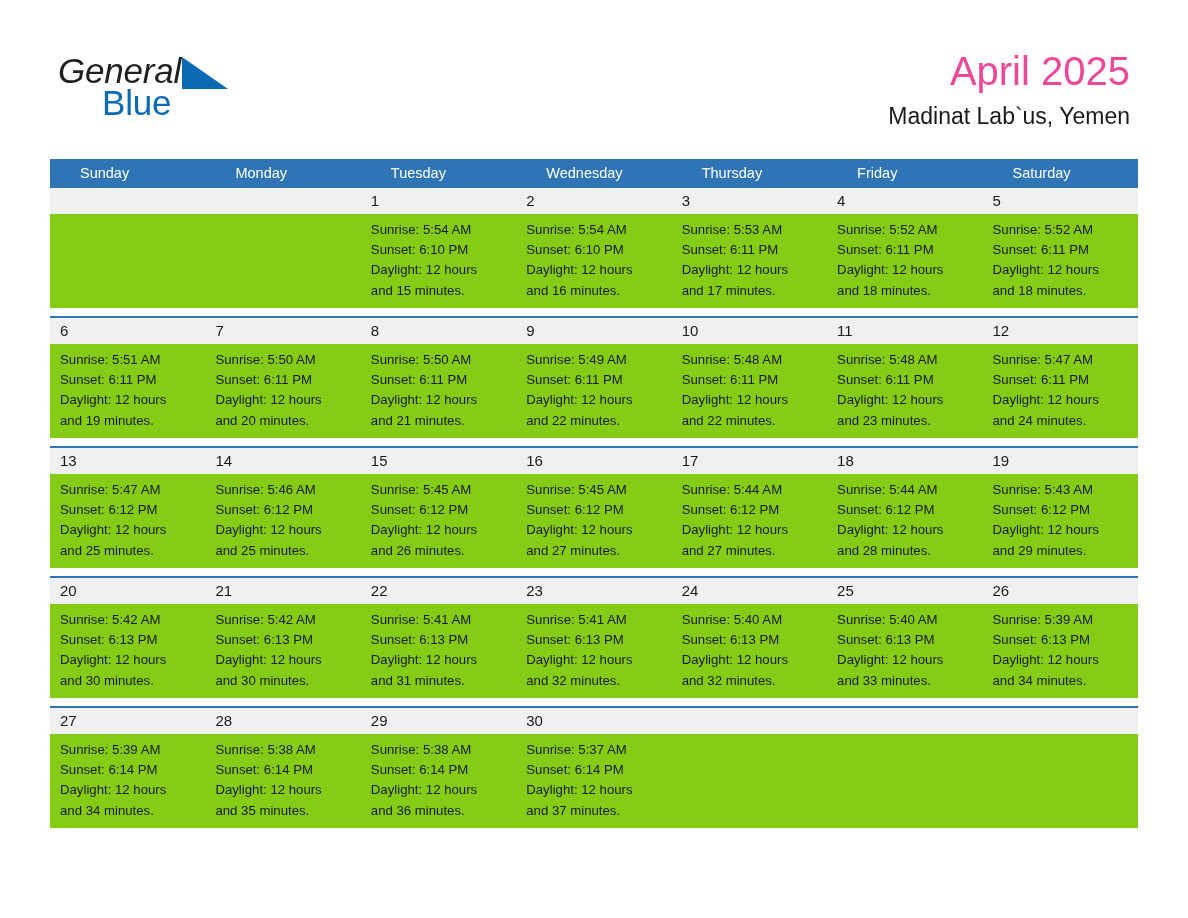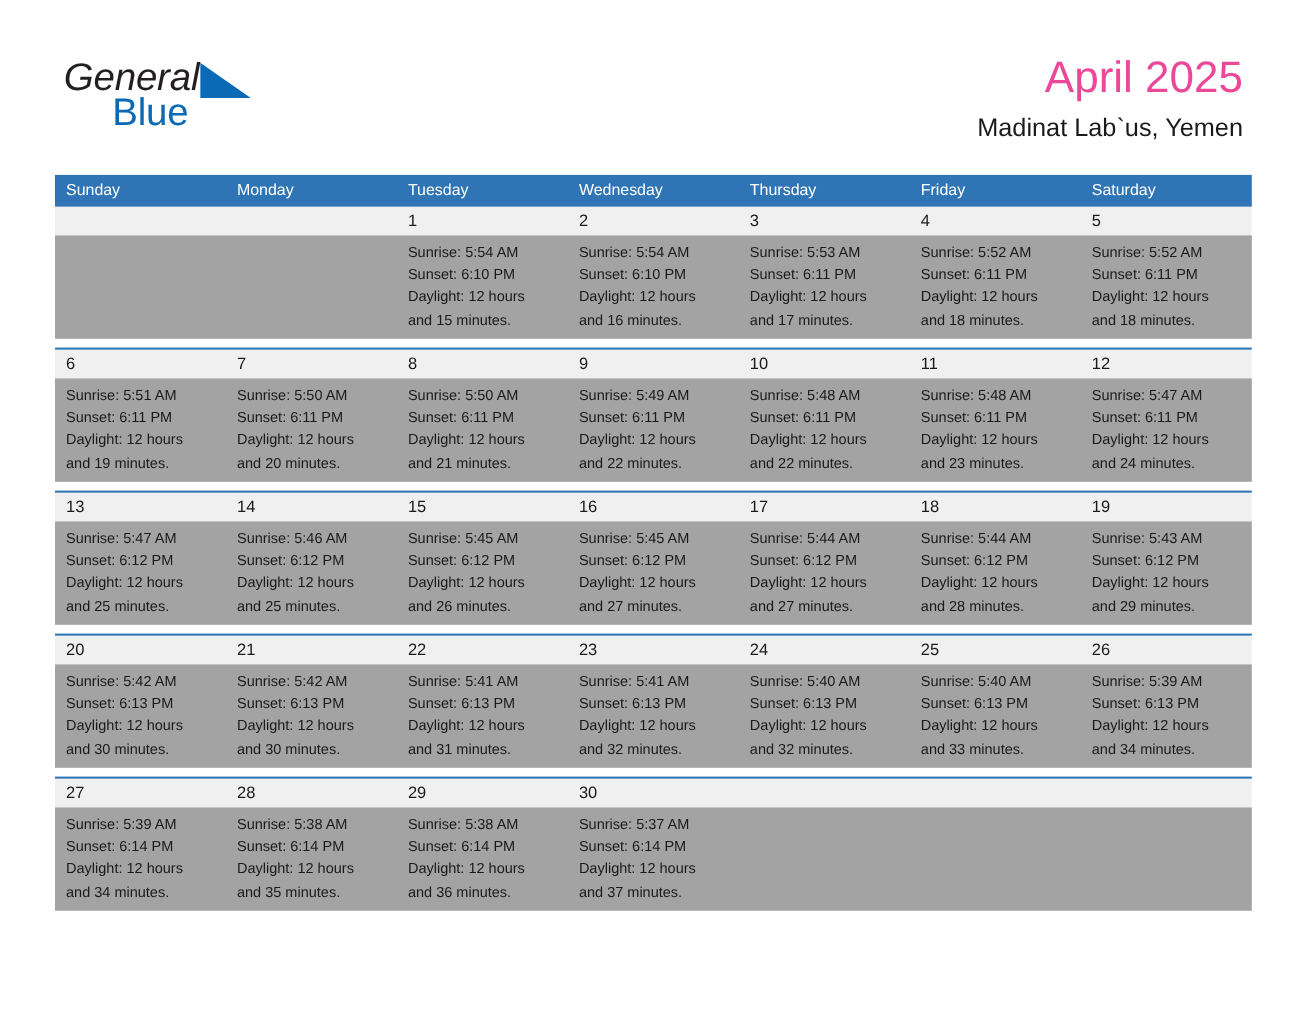--- a/index.html
+++ b/index.html
@@ -104,20 +104,21 @@
   }
   .cal-head .hcell {
     flex: 1 1 0;
     color: #ffffff;
     font-size: 14.5px;
     line-height: 29px;
     padding-left: 10px;
     box-sizing: border-box;
     overflow: hidden;
     white-space: nowrap;
+    margin-left: 20px;
   }
 
   .week {
     width: 100%;
   }
   .week + .week {
     margin-top: 8px;
   }
   .week.sep {
     border-top: 2px solid #2f75b5;
@@ -132,21 +133,21 @@
     font-size: 15px;
     line-height: 26px;
     padding-left: 10px;
     box-sizing: border-box;
     color: #1a1a1a;
     white-space: nowrap;
     overflow: hidden;
   }
   .week-body {
     display: flex;
-    background: #a3a3a3;
+    background: #84cc16;
     min-height: 94px;
   }
   .week-body .bcell {
     flex: 1 1 0;
     padding: 6px 8px 4px 10px;
     box-sizing: border-box;
     font-size: 13.2px;
     line-height: 20.2px;
     color: #1a1a1a;
     white-space: nowrap;

